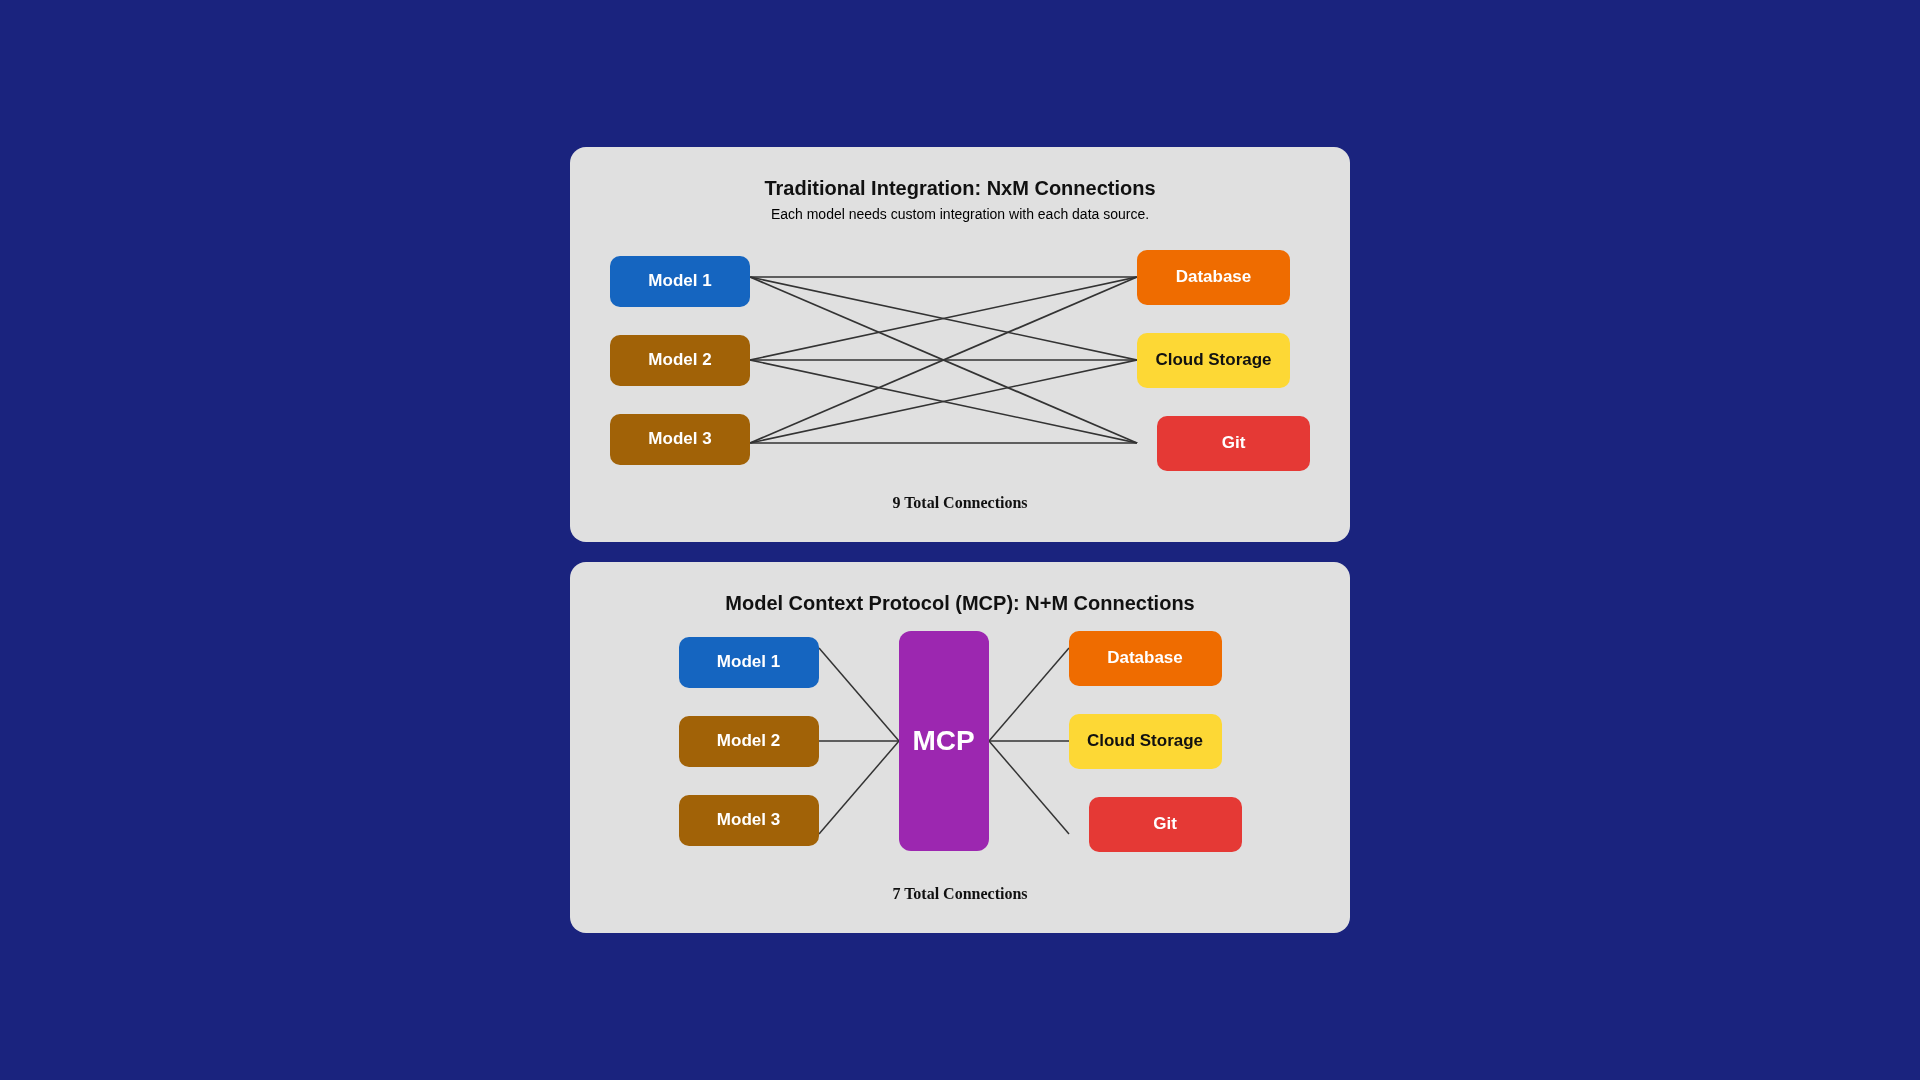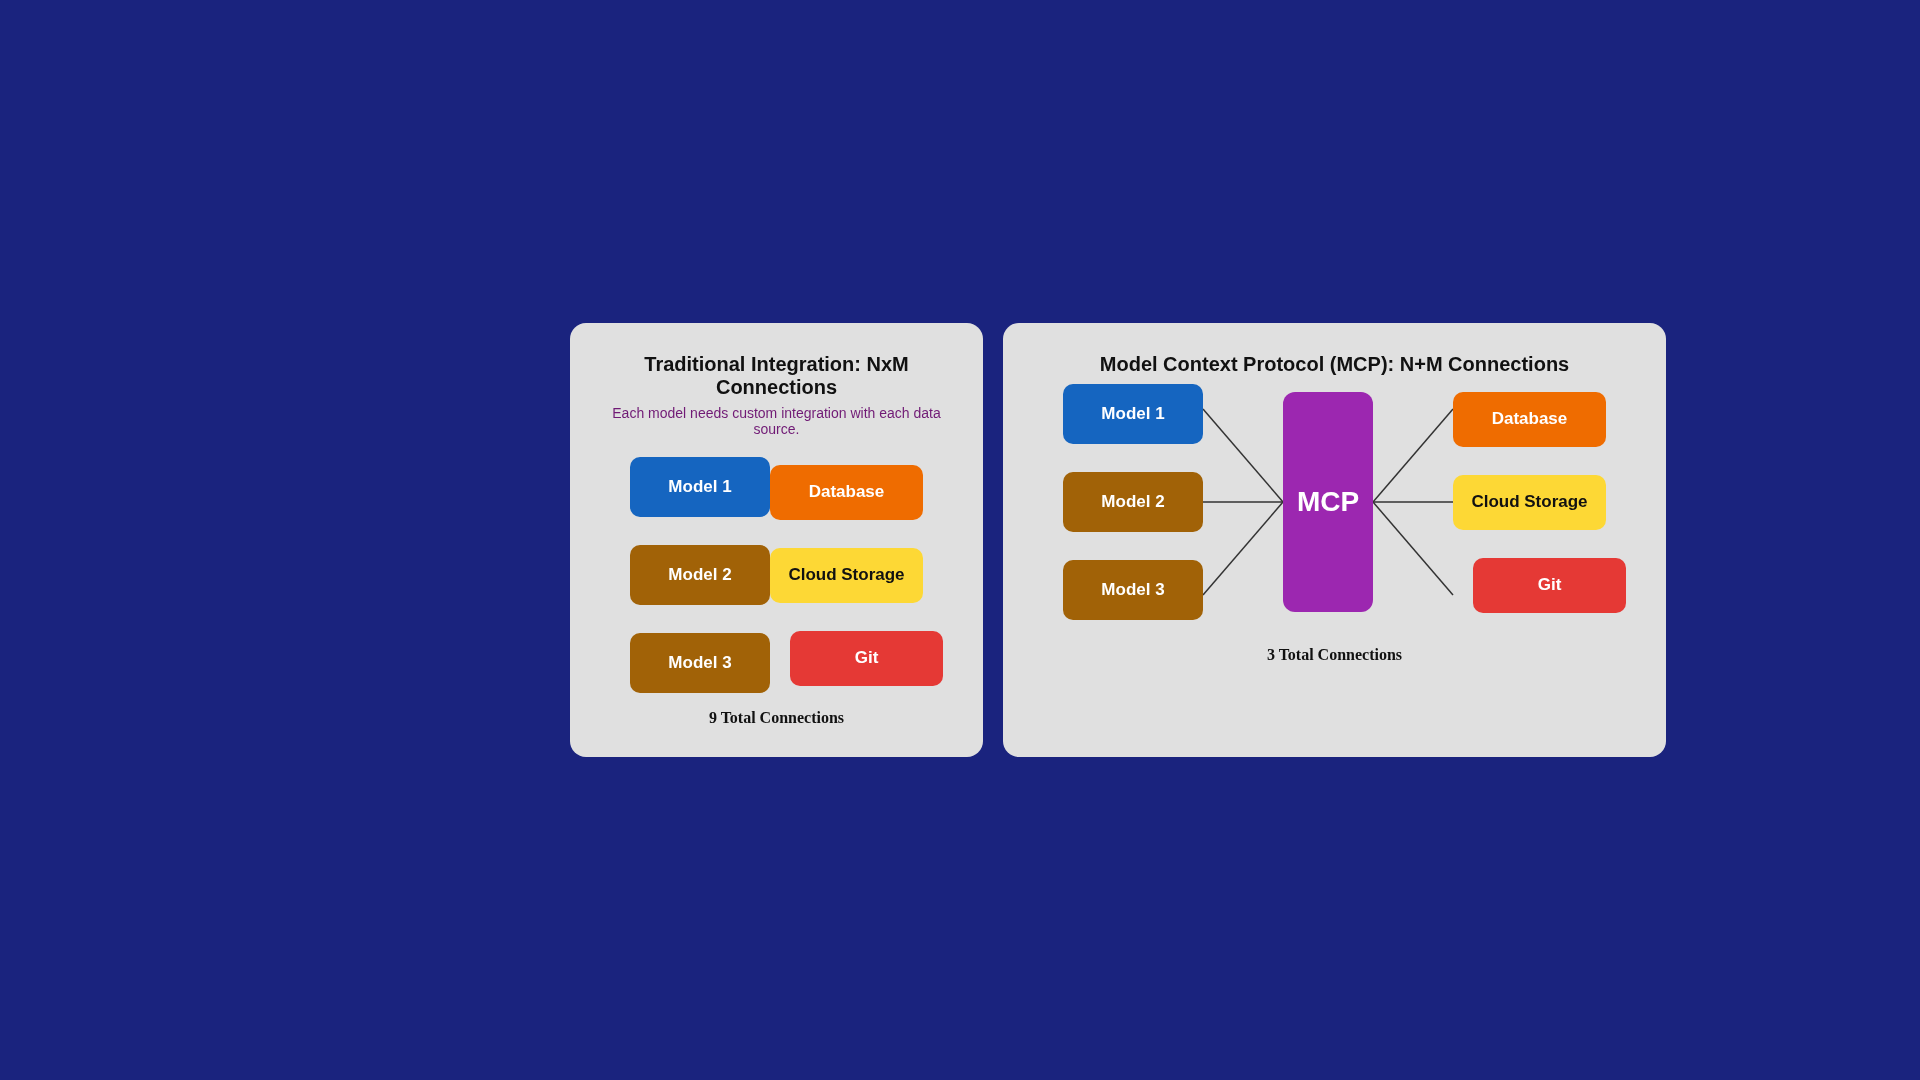--- a/index.html
+++ b/index.html
@@ -8,41 +8,41 @@
       height: 1080px;
       background-color: #1a237e;
       display: flex;
       align-items: center;
       justify-content: center;
       font-family: Arial, sans-serif;
       overflow: hidden;
     }
     .main-container {
       display: flex;
-      flex-direction: row;
+      flex-direction: column;
       gap: 20px;
       width: 780px;
     }
     .diagram-box {
       background-color: #e0e0e0;
       border-radius: 16px;
       padding: 30px 40px;
       position: relative;
     }
     .diagram-title {
       text-align: center;
       font-size: 20px;
       font-weight: bold;
       color: #111;
       margin-bottom: 6px;
     }
     .diagram-subtitle {
       text-align: center;
       font-size: 14px;
-      color: #701a75;
+      color: #000000;
       margin-bottom: 28px;
     }
     .diagram-footer {
       text-align: center;
       font-size: 16px;
       font-weight: bold;
       color: #111;
       margin-top: 24px;
       font-family: Liberation Serif, serif;
     }
@@ -51,22 +51,21 @@
       border-radius: 10px;
       display: flex;
       align-items: center;
       justify-content: center;
       font-weight: bold;
       color: white;
       font-size: 17px;
     }
     .model-node {
       width: 140px;
-      height: 60px;
-      margin-left: 20px;
+      height: 51px;
     }
     .source-node {
       width: 153px;
       height: 55px;
       color: #111;
       font-weight: bold;
     }
     .model1 { background-color: #1565c0; }
     .model2 { background-color: #a16207; }
     .model3 { background-color: #a16207; }
@@ -246,16 +245,16 @@
         </svg>
       </div>
 
       <div class="mcp-sources">
         <div class="node source-node db-node">Database</div>
         <div class="node source-node storage-node">Cloud Storage</div>
         <div class="node source-node git-node">Git</div>
       </div>
     </div>
 
-    <div class="diagram-footer">3 Total Connections</div>
+    <div class="diagram-footer">7 Total Connections</div>
   </div>
 
 </div>
 
 </body></html>

